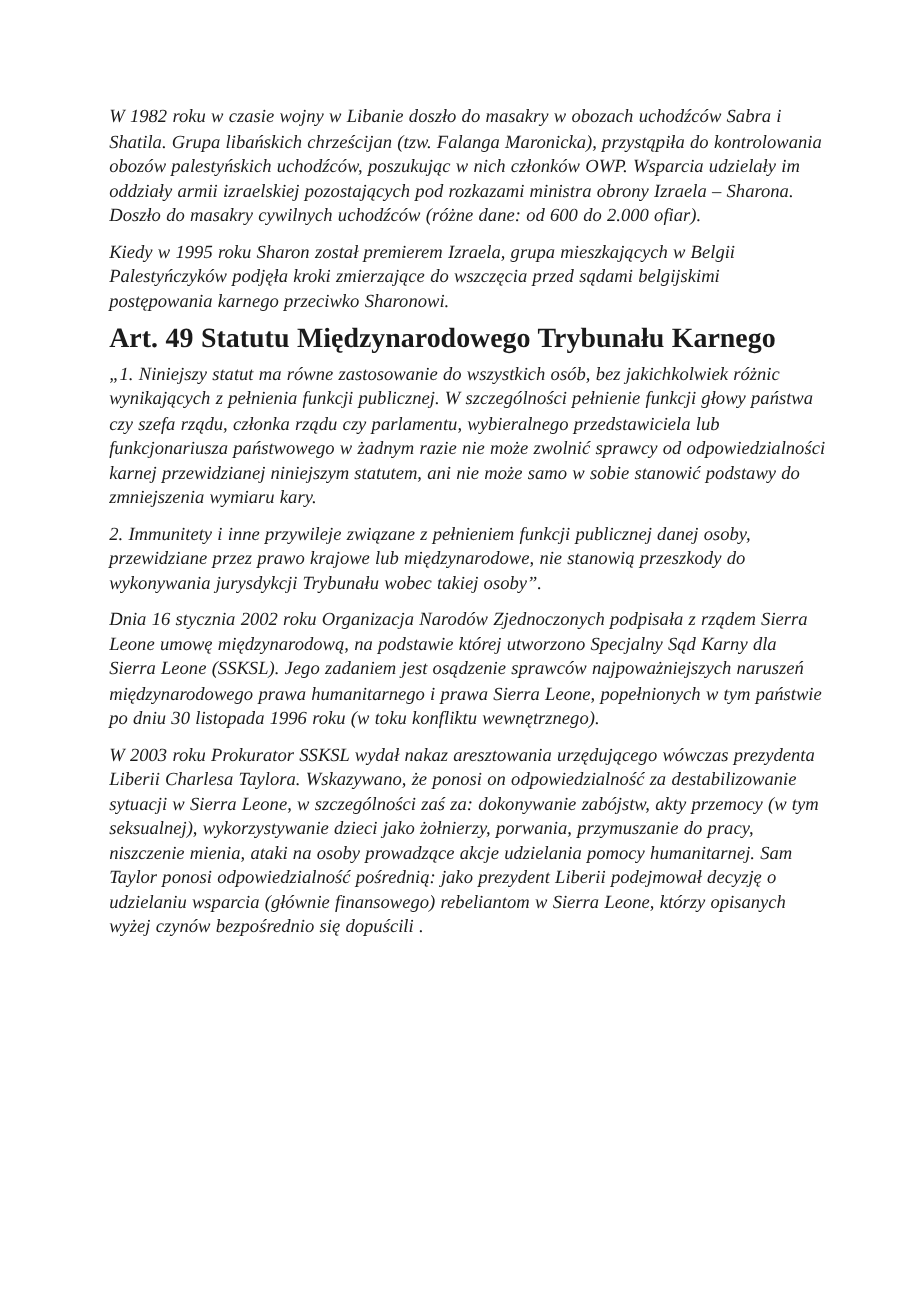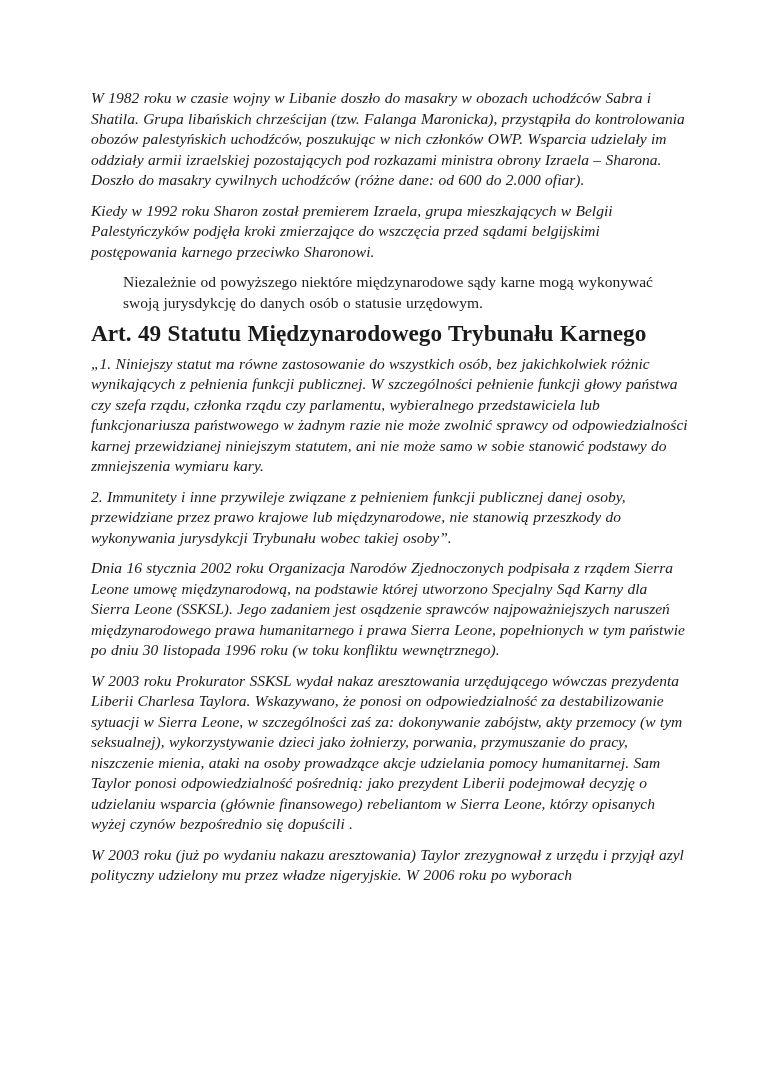--- a/index.html
+++ b/index.html
@@ -39,31 +39,29 @@
     margin: 0 0 10px 0;
   }
 </style>
 </head>
 <body>
 
 <div class="page">
 
   <p class="doc-block para-italic">W 1982 roku w czasie wojny w Libanie doszło do masakry w obozach uchodźców Sabra i Shatila. Grupa libańskich chrześcijan (tzw. Falanga Maronicka), przystąpiła do kontrolowania obozów palestyńskich uchodźców, poszukując w nich członków OWP. Wsparcia udzielały im oddziały armii izraelskiej pozostających pod rozkazami ministra obrony Izraela – Sharona. Doszło do masakry cywilnych uchodźców (różne dane: od 600 do 2.000 ofiar).</p>
 
-  <p class="doc-block para-italic">Kiedy w 1992 roku Sharon został premierem Izraela, grupa mieszkających w Belgii Palestyńczyków podjęła kroki zmierzające do wszczęcia przed sądami belgijskimi postępowania karnego przeciwko Sharonowi.</p>
+  <p class="doc-block para-italic">Kiedy w 1995 roku Sharon został premierem Izraela, grupa mieszkających w Belgii Palestyńczyków podjęła kroki zmierzające do wszczęcia przed sądami belgijskimi postępowania karnego przeciwko Sharonowi.</p>
 
 
-  <p class="doc-block para-indent">Niezależnie od powyższego niektóre międzynarodowe sądy karne mogą wykonywać swoją jurysdykcję do danych osób o statusie urzędowym.</p>
 
   <h2 class="doc-block doc-heading">Art. 49 Statutu Międzynarodowego Trybunału Karnego</h2>
 
   <p class="doc-block para-italic">„1. Niniejszy statut ma równe zastosowanie do wszystkich osób, bez jakichkolwiek różnic wynikających z pełnienia funkcji publicznej. W szczególności pełnienie funkcji głowy państwa czy szefa rządu, członka rządu czy parlamentu, wybieralnego przedstawiciela lub funkcjonariusza państwowego w żadnym razie nie może zwolnić sprawcy od odpowiedzialności karnej przewidzianej niniejszym statutem, ani nie może samo w sobie stanowić podstawy do zmniejszenia wymiaru kary.</p>
 
   <p class="doc-block para-italic">2. Immunitety i inne przywileje związane z pełnieniem funkcji publicznej danej osoby, przewidziane przez prawo krajowe lub międzynarodowe, nie stanowią przeszkody do wykonywania jurysdykcji Trybunału wobec takiej osoby”.</p>
 
 
   <p class="doc-block para-italic">Dnia 16 stycznia 2002 roku Organizacja Narodów Zjednoczonych podpisała z rządem Sierra Leone umowę międzynarodową, na podstawie której utworzono Specjalny Sąd Karny dla Sierra Leone (SSKSL). Jego zadaniem jest osądzenie sprawców najpoważniejszych naruszeń międzynarodowego prawa humanitarnego i prawa Sierra Leone, popełnionych w tym państwie po dniu 30 listopada 1996 roku (w toku konfliktu wewnętrznego).</p>
 
   <p class="doc-block para-italic">W 2003 roku Prokurator SSKSL wydał nakaz aresztowania urzędującego wówczas prezydenta Liberii Charlesa Taylora. Wskazywano, że ponosi on odpowiedzialność za destabilizowanie sytuacji w Sierra Leone, w szczególności zaś za: dokonywanie zabójstw, akty przemocy (w tym seksualnej), wykorzystywanie dzieci jako żołnierzy, porwania, przymuszanie do pracy, niszczenie mienia, ataki na osoby prowadzące akcje udzielania pomocy humanitarnej. Sam Taylor ponosi odpowiedzialność pośrednią: jako prezydent Liberii podejmował decyzję o udzielaniu wsparcia (głównie finansowego) rebeliantom w Sierra Leone, którzy opisanych wyżej czynów bezpośrednio się dopuścili .</p>
 
-  <p class="doc-block para-italic">W 2003 roku (już po wydaniu nakazu aresztowania) Taylor zrezygnował z urzędu i przyjął azyl polityczny udzielony mu przez władze nigeryjskie. W 2006 roku po wyborach</p>
 
 </div>
 
 </body></html>

